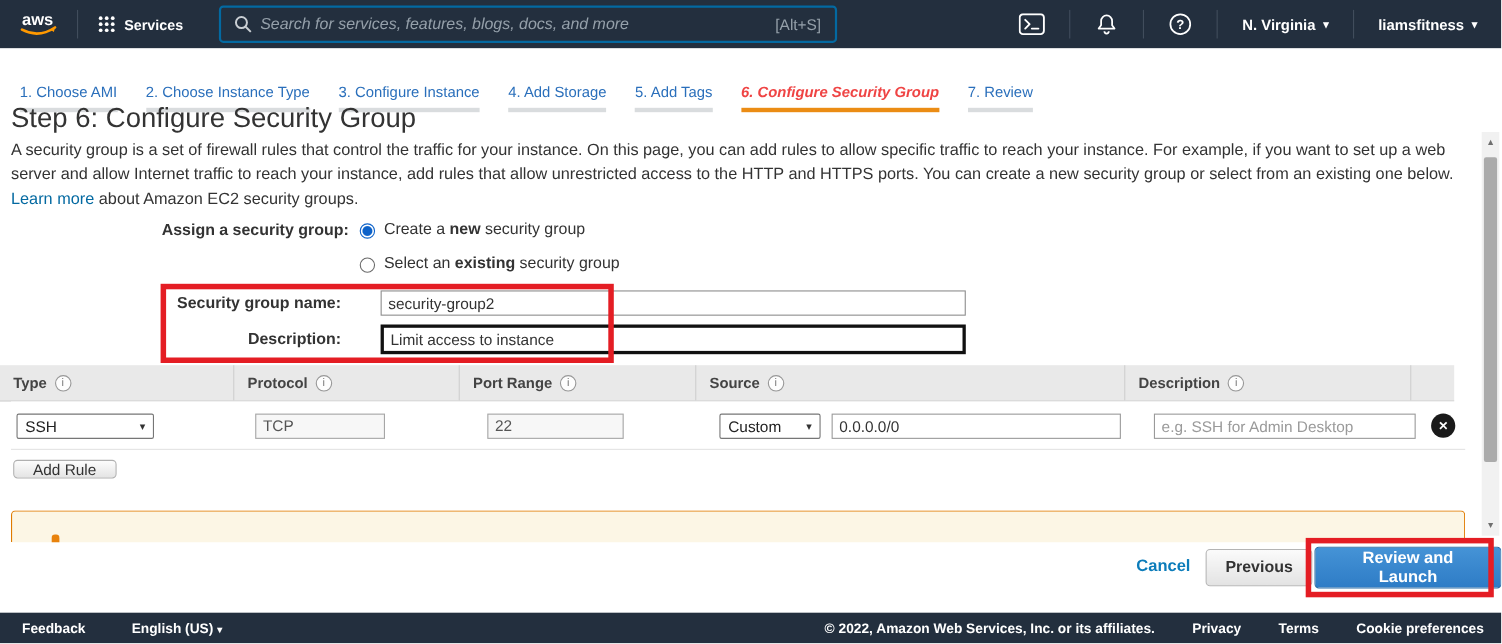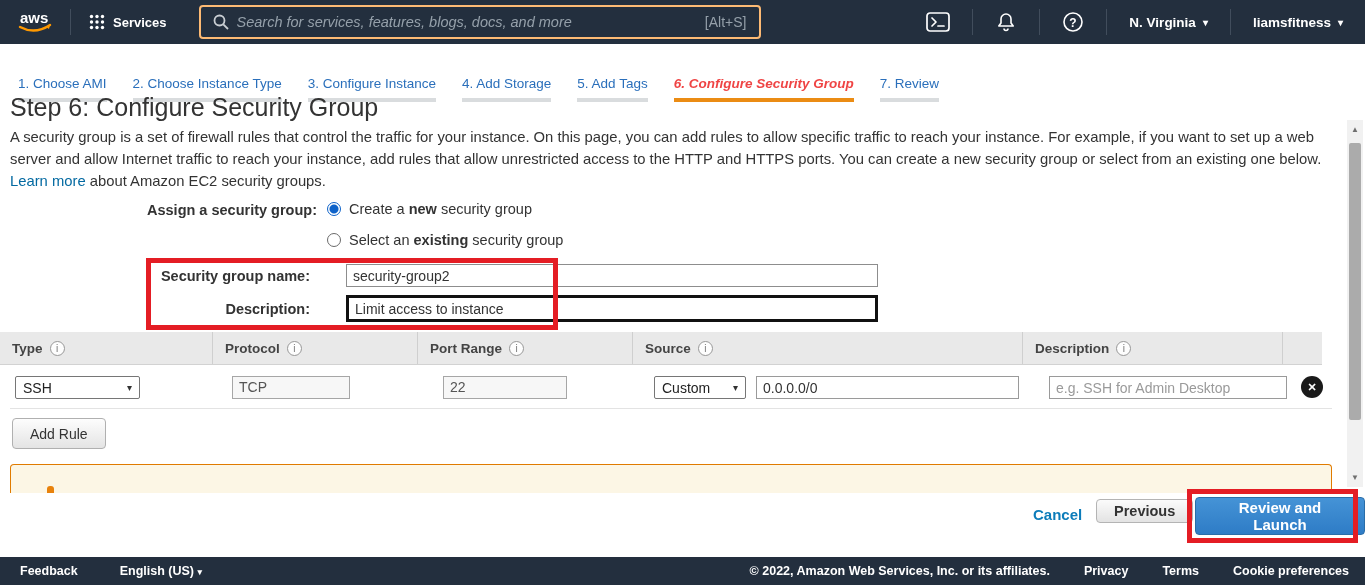--- a/index.html
+++ b/index.html
@@ -7,21 +7,21 @@
   body { font-family:"Liberation Sans", sans-serif; background:#fff; overflow:hidden; }
   #app { position:relative; width:1365px; height:585px; background:#fff; overflow:hidden; }
 
   
   .topnav { position:absolute; left:0; top:0; width:1365px; height:44px; background:#232f3e;
             display:flex; align-items:center; }
   .topnav .vdiv { width:1px; height:26px; background:#414d5c; }
   .logo-wrap { width:70px; display:flex; justify-content:center; align-items:center; cursor:pointer; }
   .services { display:flex; align-items:center; gap:8px; color:#fff; font-size:13px; font-weight:bold;
               padding:0 18px; cursor:pointer; }
-  .searchbox { width:562px; height:34px; margin-left:14px; border:2px solid #fdba74; border-radius:4px;
+  .searchbox { width:562px; height:34px; margin-left:14px; border:2px solid #0369a1; border-radius:4px;
                display:flex; align-items:center; padding:0 12px; gap:8px; background:#232f3e; }
   .searchbox input { flex:1; background:transparent; border:none; outline:none; color:#eaeded; font-size:14.5px;
                      font-family:"Liberation Sans", sans-serif; }
   .searchbox input::placeholder { color:#95a0aa; font-style:italic; }
   .search-shortcut { color:#95a0aa; font-size:14px; }
   .nav-right { margin-left:auto; display:flex; align-items:center; height:44px; }
   .nav-icon-btn { padding:0 22px; display:flex; align-items:center; cursor:pointer; height:44px; }
   .nav-drop { color:#fff; font-size:13.5px; font-weight:bold; padding:0 22px; display:flex; align-items:center;
               gap:7px; cursor:pointer; height:44px; }
   .caret { font-size:10px; color:#fff; }
@@ -33,21 +33,21 @@
          border-bottom:4px solid #d9dcde; cursor:pointer; white-space:nowrap;margin-top:20px; }
   .tab.active { color:#ef4444; font-weight:bold; border-bottom-color:#eb8c14; cursor:default;font-style:italic; }
 
   
   .page-title { position:absolute; left:10px; top:93px; font-size:25px; font-weight:400; color:#333; }
   .page-desc { position:absolute; left:10px; top:126px; width:1326px; font-size:14.8px; color:#333;
                line-height:22px; }
   .link { color:#0369a1; text-decoration:none; cursor:pointer; }
 
   .assign-label { position:absolute; left:147px; top:202px; font-size:14.5px; font-weight:bold; color:#333; }
-  .radio-row { position:absolute; display:flex; align-items:center; gap:8px; font-size:14.5px; color:#333;
+  .radio-row { position:absolute; display:flex; align-items:flex-end; gap:8px; font-size:14.5px; color:#333;
                cursor:pointer; }
   .radio { width:14px; height:14px; border-radius:50%; border:1px solid #6a6a6a; background:#fff; flex:none; }
   .radio.checked { border:1px solid #0d62c9; background:radial-gradient(circle, #0d62c9 0 4px, #fff 5px); }
 
   .field-label { position:absolute; width:170px; text-align:right; font-size:14.5px; font-weight:bold; color:#333; }
   .txt-input { position:absolute; font-size:14px; color:#333; padding:0 6px; outline:none;
                font-family:"Liberation Sans", sans-serif; }
   #sg-name-input { left:346px; top:264px; width:532px; height:23px; border:1px solid #8d8d8d; }
   #sg-desc-input { left:346px; top:295px; width:532px; height:27px; border:3px solid #111; }
 
@@ -67,40 +67,40 @@
                  padding:0 7px; font-size:14px; color:#222; cursor:pointer; }
   .fake-select .caret { color:#333; }
   .ro-field { position:absolute; top:11px; height:23px; border:1px solid #a6a6a6; background:#f7f7f7;
               color:#555; font-size:14px; line-height:21px; padding:0 6px; }
   .row-input { position:absolute; top:11px; height:23px; border:1px solid #9a9a9a; }
   .row-input::placeholder { color:#9a9a9a; }
   .del-btn { position:absolute; left:1291px; top:11px; width:22px; height:22px; border-radius:50%;
              background:#1a1a1a; color:#fff; font-size:11px; font-weight:bold; display:flex;
              align-items:center; justify-content:center; cursor:pointer; border:none; }
 
-  .add-rule { position:absolute; left:12px; top:418px; height:31px; padding:0 17px; font-size:14px; color:#333;
+  .add-rule { position:absolute; left:12px; top:418px; height:17px; padding:0 17px; font-size:14px; color:#333;
               background:linear-gradient(#fdfdfd,#e4e4e4); border:1px solid #b0b0b0; border-radius:4px;
               cursor:pointer; font-family:"Liberation Sans", sans-serif; }
 
   .warn-box { position:absolute; left:10px; top:464px; width:1322px; height:29px; background:#fcf6e5;
               border:1px solid #e07b00; border-bottom:none; border-radius:4px 4px 0 0; overflow:hidden; }
   .warn-dot { position:absolute; left:36px; top:21px; width:7px; height:8px; background:#e8820c;
               border-radius:3px 3px 0 0; }
 
   
   .scrollbar { position:absolute; left:1347px; top:120px; width:16px; height:367px; background:#f1f1f1; }
   .scroll-arrow { position:absolute; left:0; width:16px; text-align:center; font-size:8px; color:#6f6f6f;
                   cursor:pointer; }
   .scroll-thumb { position:absolute; left:2px; top:23px; width:12px; height:277px; background:#ababab;
                   border-radius:2px; cursor:pointer; }
 
   
   .cancel-link { position:absolute; left:1033px; top:506px; font-size:15px; font-weight:bold; color:#0c7cba;
                  cursor:pointer; }
-  .btn-prev { position:absolute; left:1096px; top:499px; height:24px; padding:0 17px; font-size:14.5px;
+  .btn-prev { position:absolute; left:1096px; top:499px; height:34px; padding:0 17px; font-size:14.5px;
               font-weight:bold; color:#333; background:linear-gradient(#fbfbfb,#e3e3e3);
               border:1px solid #b4b4b4; border-radius:4px; cursor:pointer;
               font-family:"Liberation Sans", sans-serif; }
   .btn-launch { position:absolute; left:1195px; top:497px; height:38px; padding:0 16px; font-size:15px;
                 font-weight:bold; color:#fff; background:linear-gradient(#4593d6,#2e7cc6);
                 border:1px solid #2a6da8; border-radius:4px; cursor:pointer;
                 font-family:"Liberation Sans", sans-serif; }
 
   
   .annotation { position:absolute; border:5px solid #e41d24; pointer-events:none; z-index:50; }

